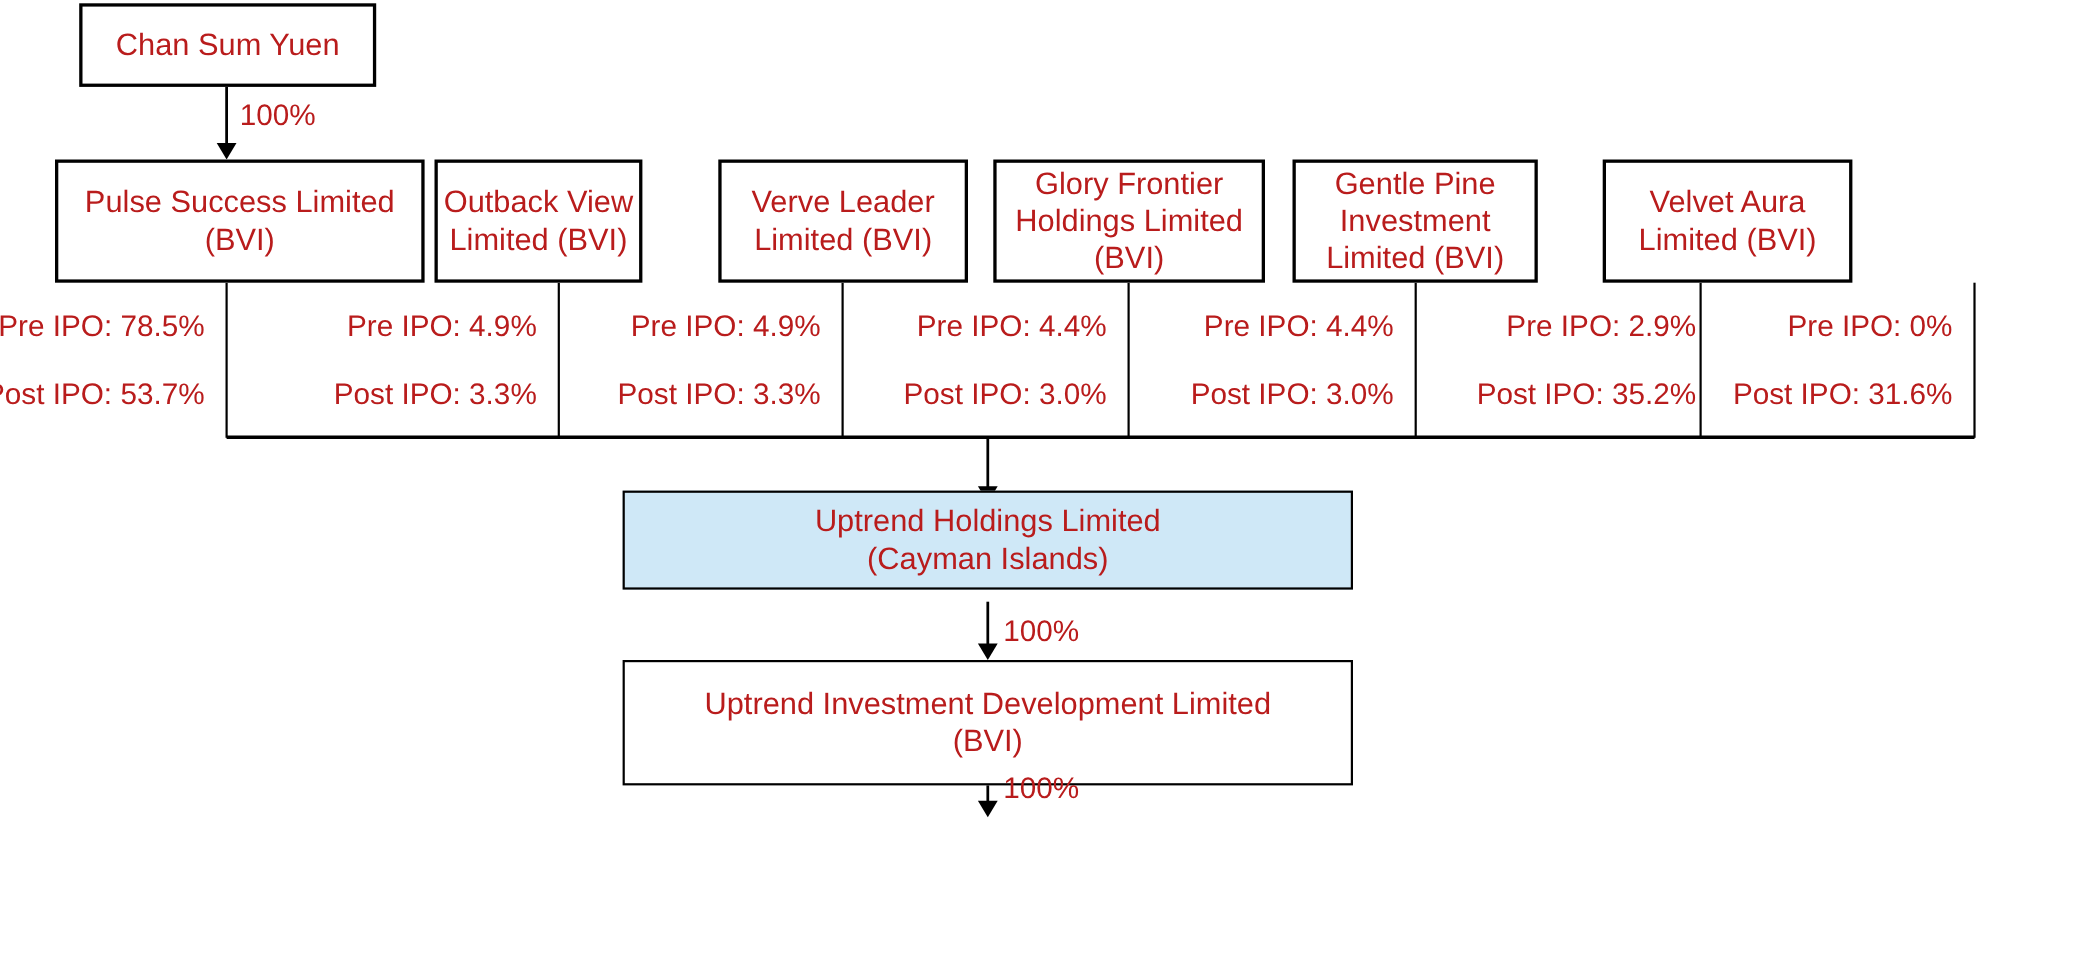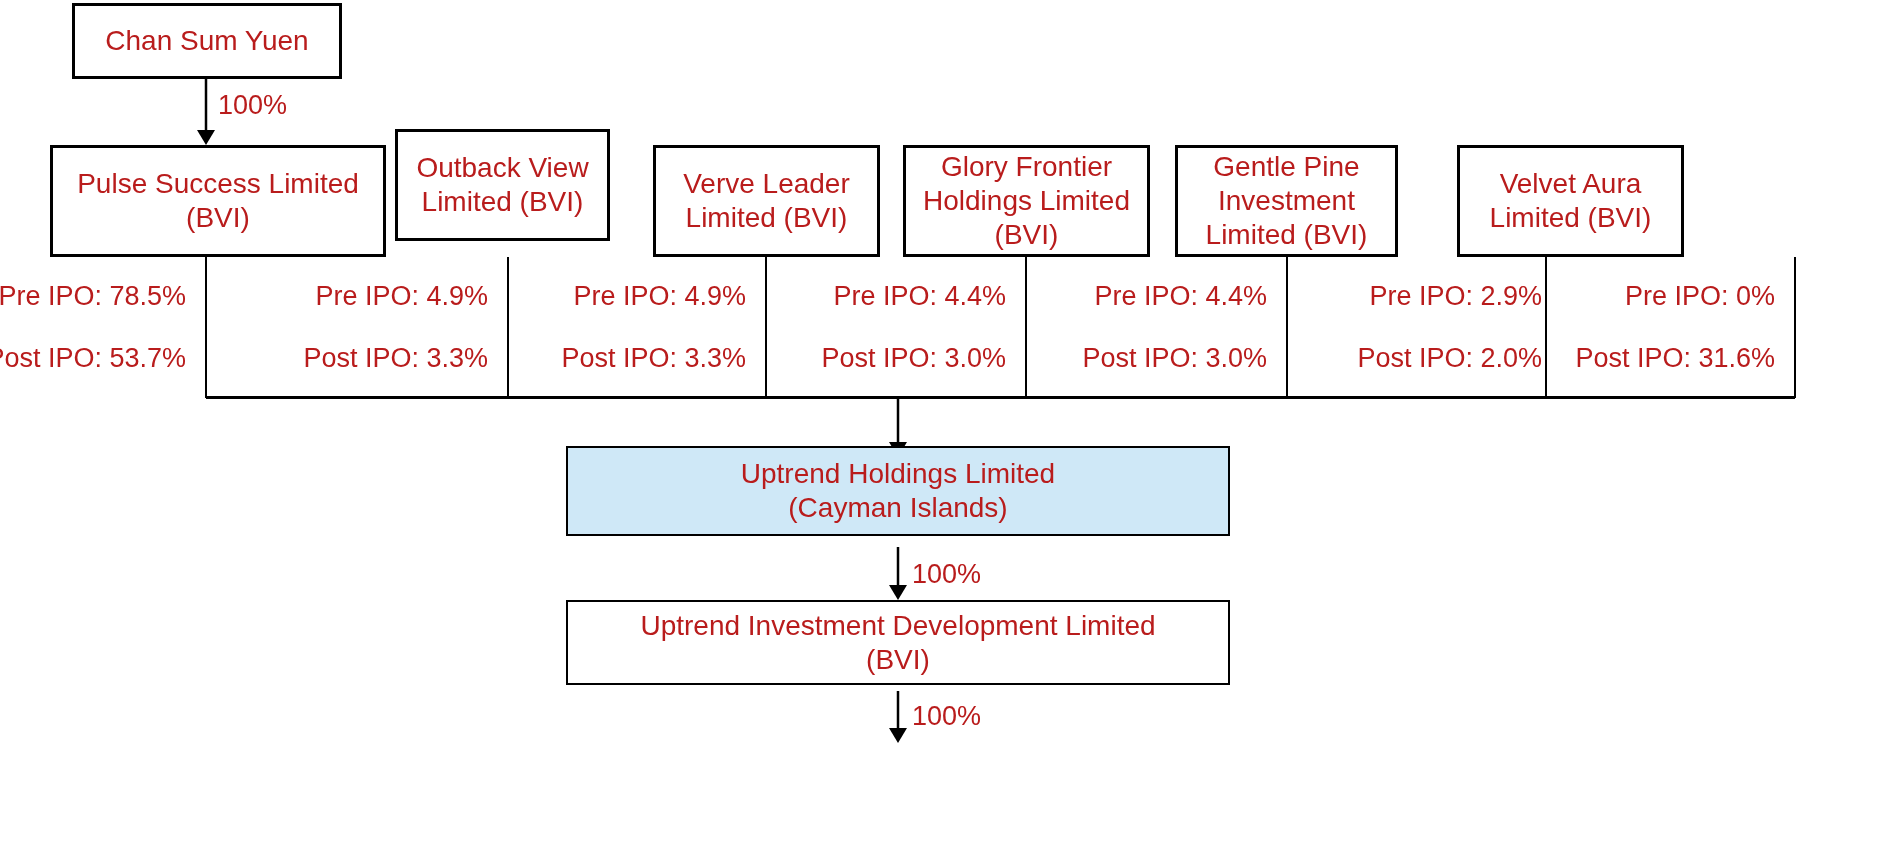--- a/index.html
+++ b/index.html
@@ -14,33 +14,33 @@
     white-space:pre-line;font-size:28px;line-height:34px;
   }
   .pct{
     position:absolute;white-space:nowrap;font-size:27px;line-height:31px;text-align:right;
   }
   .flowlabel{position:absolute;white-space:nowrap;font-size:27px;line-height:31px;}
   
   .person{left:72px;top:3px;width:270px;height:76px;}
   
   .b1{left:50px;top:145px;width:336px;height:112px;}
-  .b2{left:395px;top:129px;width:215px;height:112px;}
+  .b2{left:395px;top:145px;width:189px;height:112px;}
   .b3{left:653px;top:145px;width:227px;height:112px;}
   .b4{left:903px;top:145px;width:247px;height:112px;}
   .b5{left:1175px;top:145px;width:223px;height:112px;}
   .b6{left:1433px;top:145px;width:227px;height:112px;margin-left:24px;}
   .b7{left:1692px;top:145px;width:205px;height:112px;}
   
   .pre{top:281px;}  .post{top:343px;}
   .c1{right:1716px;} .c2{right:1414px;} .c3{right:1156px;} .c4{right:896px;}
   .c5{right:635px;}  .c6{right:360px;}  .c7{right:127px;}
   
   .holding{left:566px;top:446px;width:664px;height:90px;border-width:2px;}
-  .invest{left:566px;top:600px;width:664px;height:85px;border-width:2px;}
+  .invest{left:566px;top:600px;width:664px;height:114px;border-width:2px;}
   .oper{left:566px;top:743px;width:664px;height:119px;border-width:2px;}
   .lbl-root{left:218px;top:90px;}
   .lbl-mid1{left:912px;top:559px;}
   .lbl-mid2{left:912px;top:701px;}
 </style>
 </head>
 <body>
 
 <div class="canvas">
 
@@ -94,21 +94,21 @@
   <div class="pct post c1">Post IPO: 53.7%</div>
   <div class="pct pre c2">Pre IPO: 4.9%</div>
   <div class="pct post c2">Post IPO: 3.3%</div>
   <div class="pct pre c3">Pre IPO: 4.9%</div>
   <div class="pct post c3">Post IPO: 3.3%</div>
   <div class="pct pre c4">Pre IPO: 4.4%</div>
   <div class="pct post c4">Post IPO: 3.0%</div>
   <div class="pct pre c5">Pre IPO: 4.4%</div>
   <div class="pct post c5">Post IPO: 3.0%</div>
   <div class="pct pre c6">Pre IPO: 2.9%</div>
-  <div class="pct post c6">Post IPO: 2.0%</div>
+  <div class="pct post c6">Post IPO: 35.2%</div>
   <div class="pct pre c7">Pre IPO: 0%</div>
   <div class="pct post c7">Post IPO: 31.6%</div>
 
   <div class="box holding" style="background-color: rgb(207, 232, 247);">Uptrend Holdings Limited
 (Cayman Islands)</div>
 
   <div class="flowlabel lbl-mid1">100%</div>
   <div class="box invest">Uptrend Investment Development Limited
 (BVI)</div>
 

